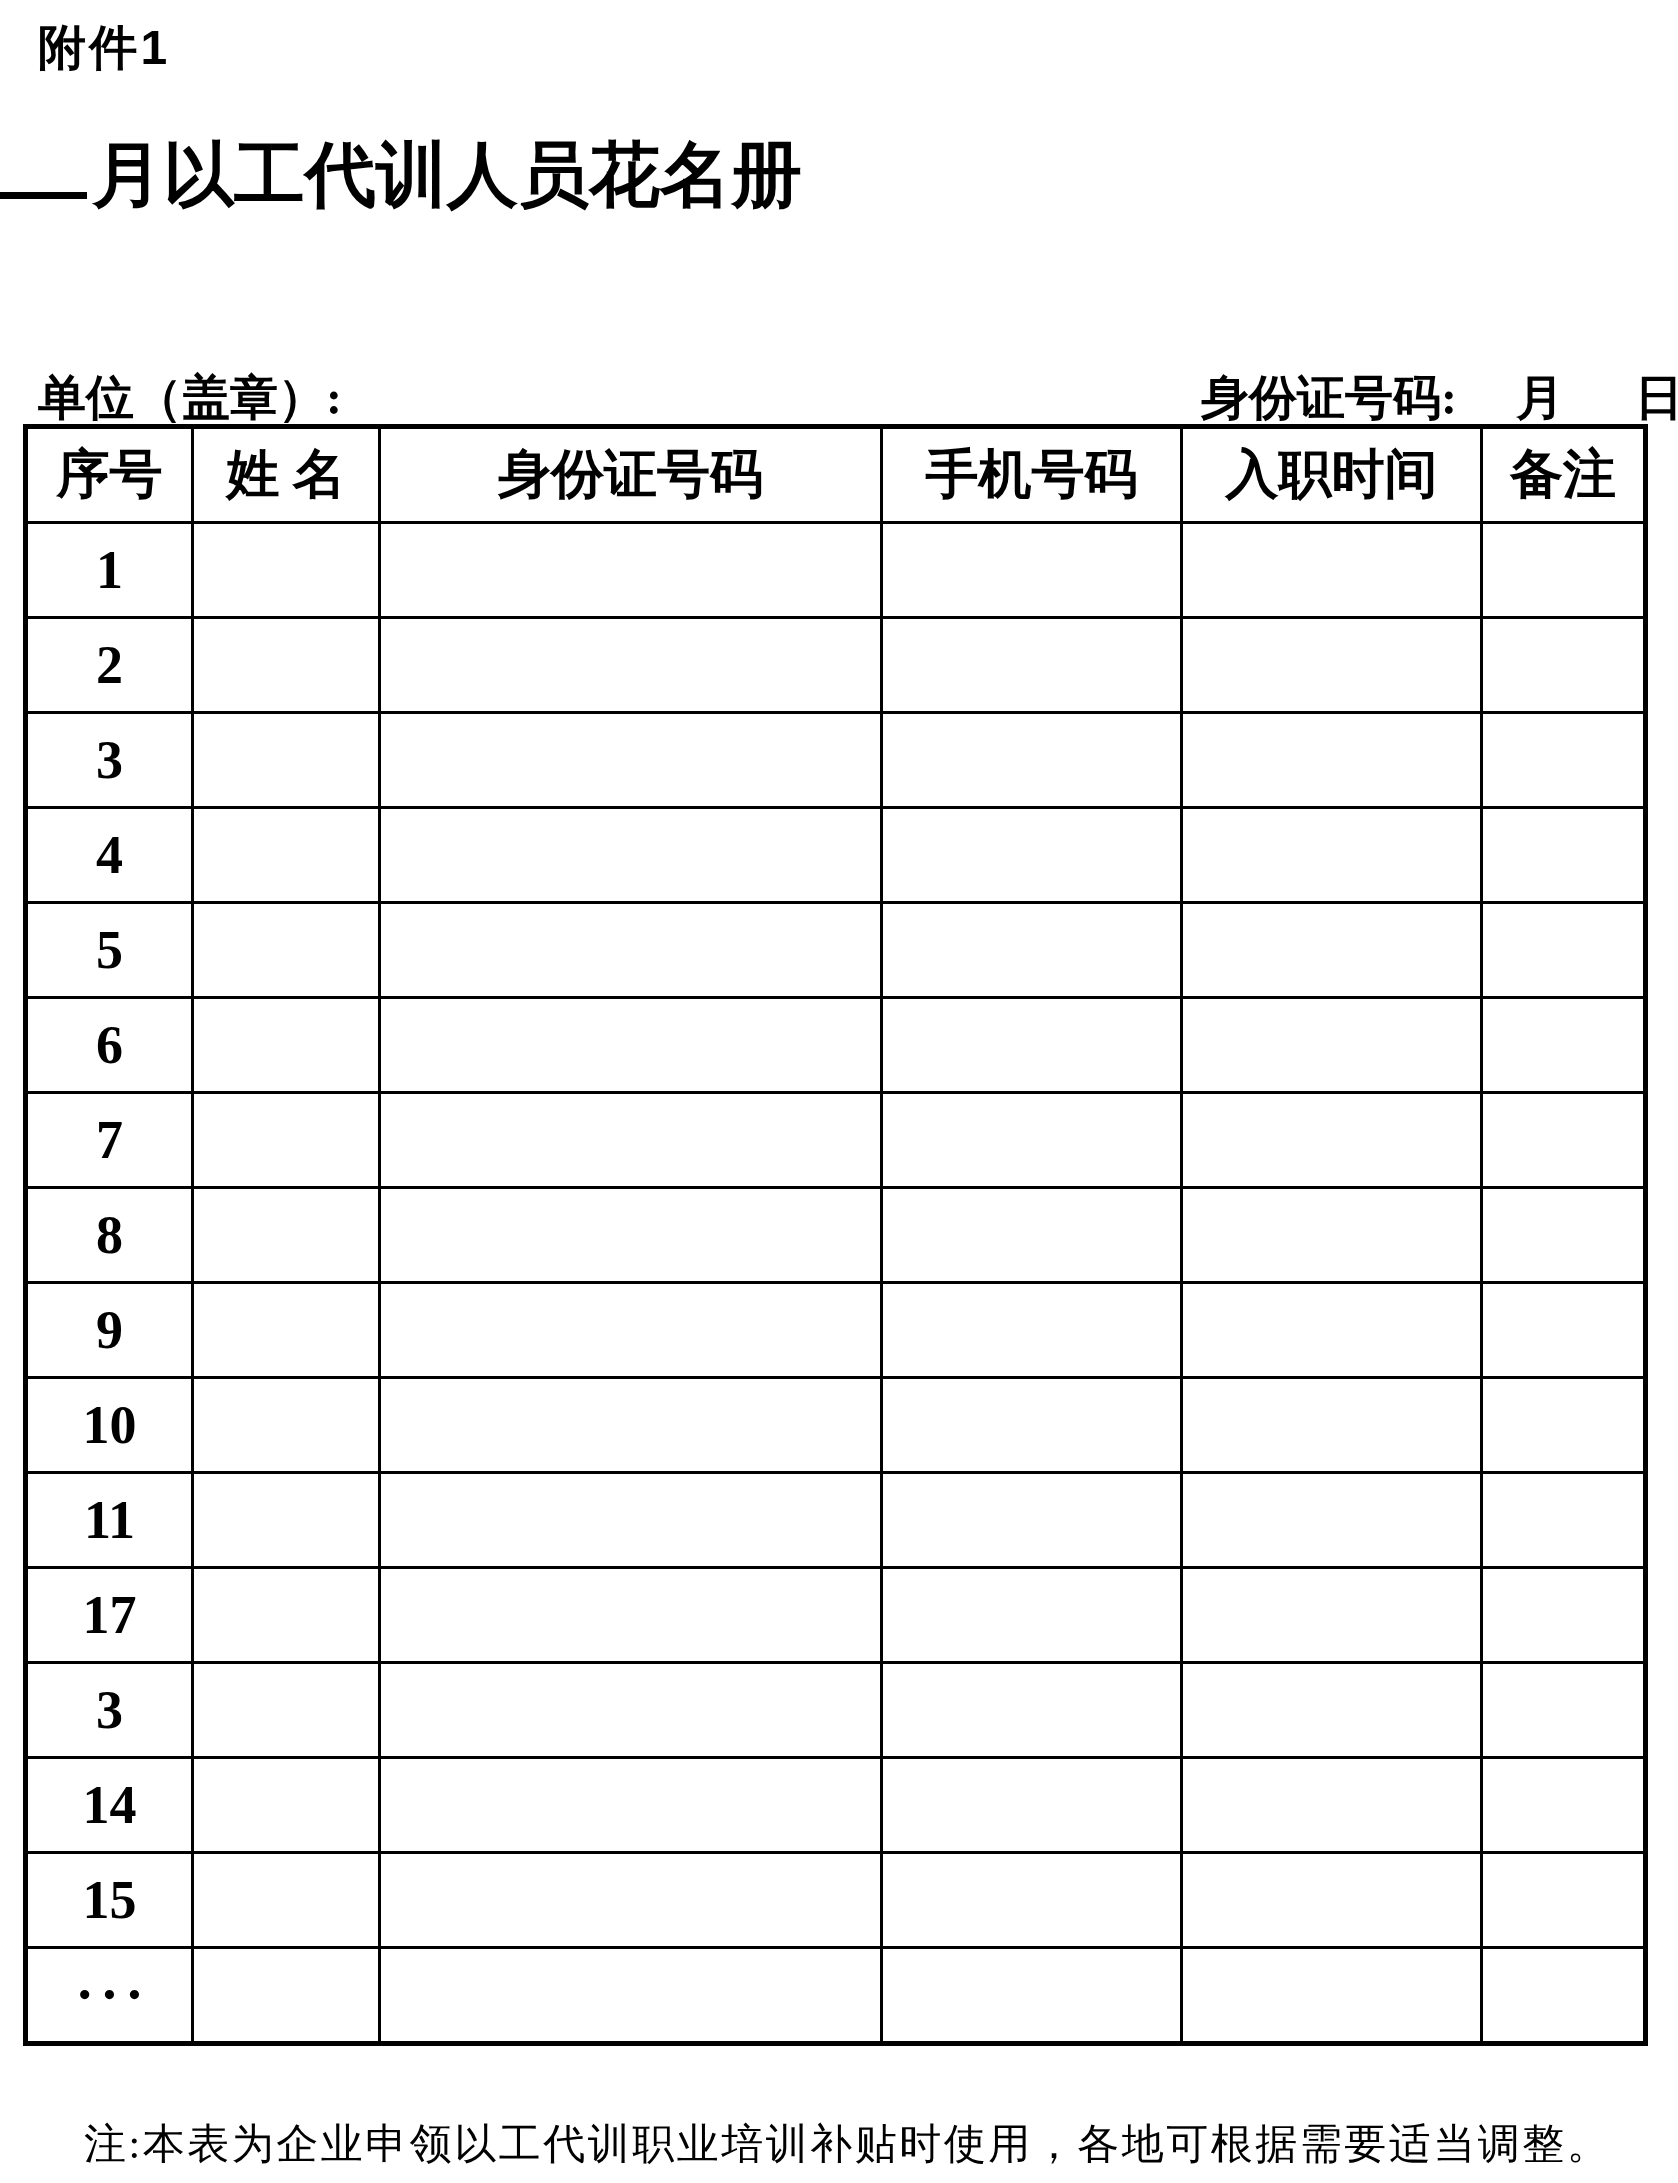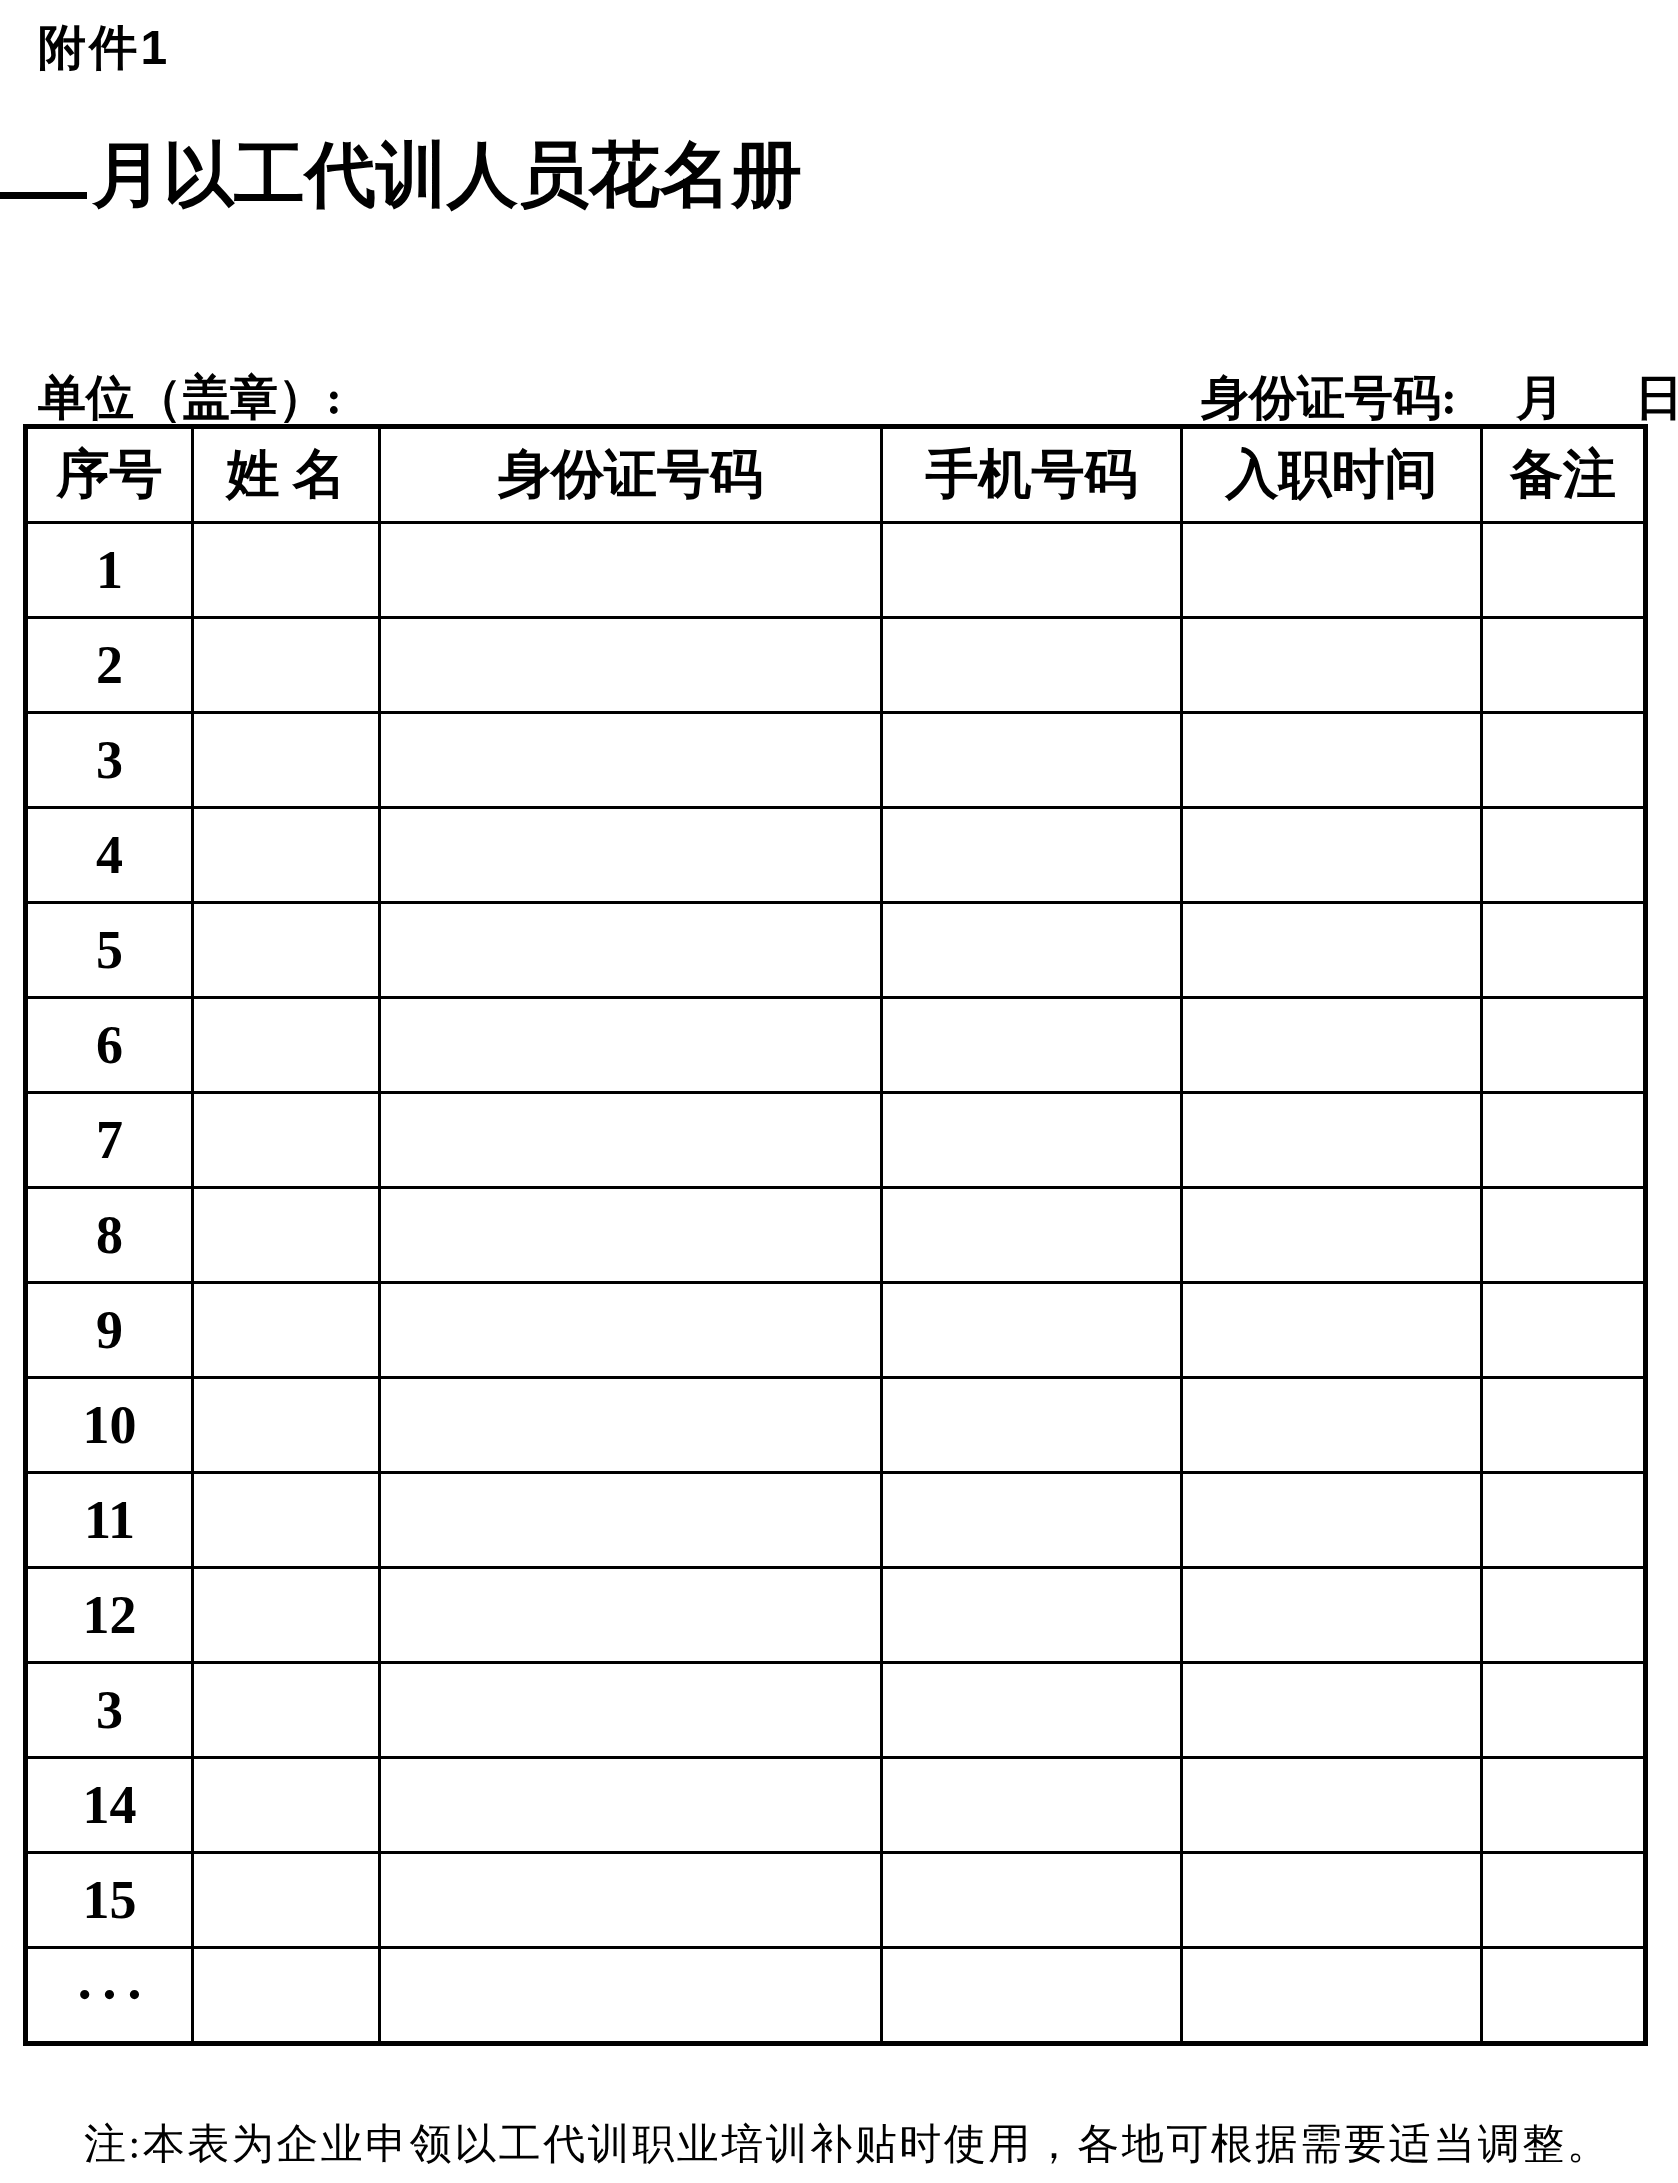--- a/index.html
+++ b/index.html
@@ -210,21 +210,21 @@
         </tr>
       <tr>
           <td class="num">11</td>
           <td></td>
           <td></td>
           <td></td>
           <td></td>
           <td></td>
         </tr>
       <tr>
-          <td class="num">12</td>
+          <td class="num">17</td>
           <td></td>
           <td></td>
           <td></td>
           <td></td>
           <td></td>
         </tr>
       <tr>
           <td class="num">3</td>
           <td></td>
           <td></td>

